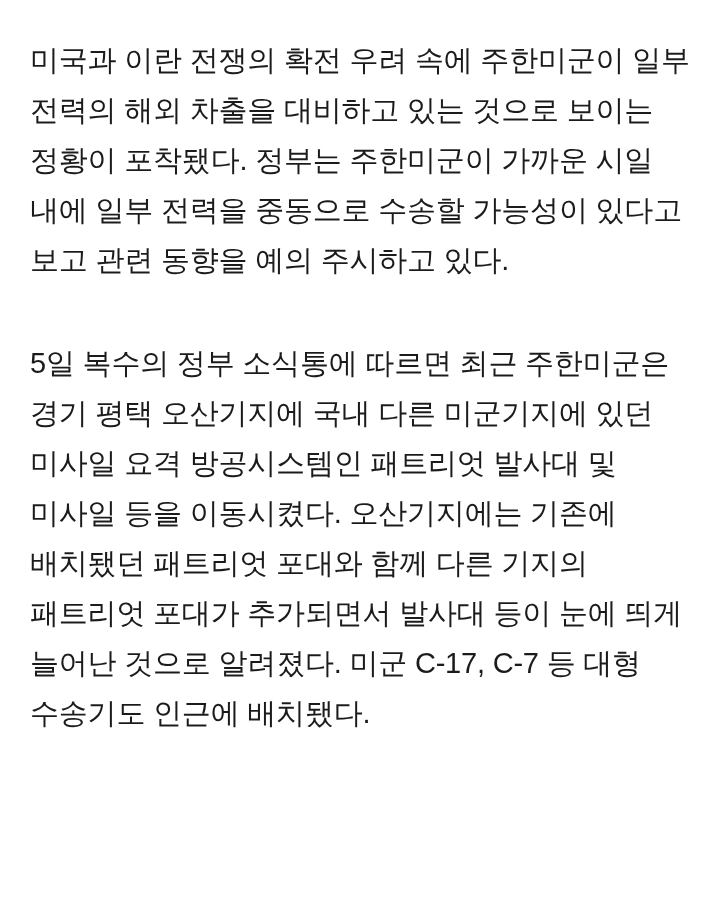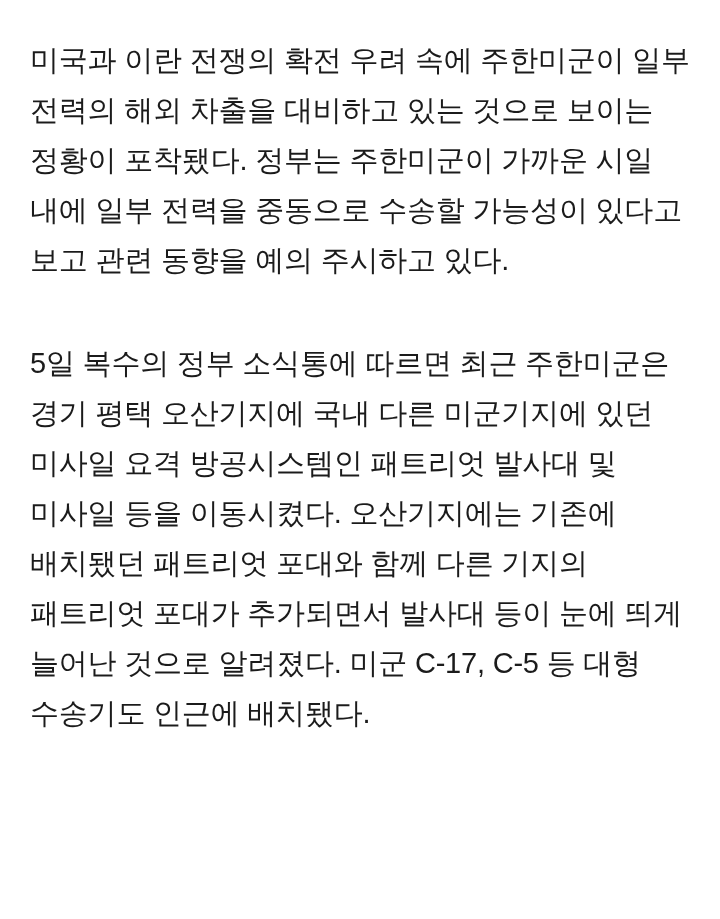--- a/index.html
+++ b/index.html
@@ -33,14 +33,14 @@
   }
   .paragraph + .paragraph {
     margin-top: 54px;
   }
 </style>
 </head>
 <body>
 
 <div class="article">
   <p class="paragraph">미국과 이란 전쟁의 확전 우려 속에 주한미군이 일부 전력의 해외 차출을 대비하고 있는 것으로 보이는 정황이 포착됐다. 정부는 주한미군이 가까운 시일 내에 일부 전력을 중동으로 수송할 가능성이 있다고 보고 관련 동향을 예의 주시하고 있다.</p>
-  <p class="paragraph">5일 복수의 정부 소식통에 따르면 최근 주한미군은 경기 평택 오산기지에 국내 다른 미군기지에 있던 미사일 요격 방공시스템인 패트리엇 발사대 및 미사일 등을 이동시켰다. 오산기지에는 기존에 배치됐던 패트리엇 포대와 함께 다른 기지의 패트리엇 포대가 추가되면서 발사대 등이 눈에 띄게 늘어난 것으로 알려졌다. 미군 C-17, C-5 등 대형 수송기도 인근에 배치됐다.</p>
+  <p class="paragraph">5일 복수의 정부 소식통에 따르면 최근 주한미군은 경기 평택 오산기지에 국내 다른 미군기지에 있던 미사일 요격 방공시스템인 패트리엇 발사대 및 미사일 등을 이동시켰다. 오산기지에는 기존에 배치됐던 패트리엇 포대와 함께 다른 기지의 패트리엇 포대가 추가되면서 발사대 등이 눈에 띄게 늘어난 것으로 알려졌다. 미군 C-17, C-7 등 대형 수송기도 인근에 배치됐다.</p>
 </div>
 
 </body></html>

